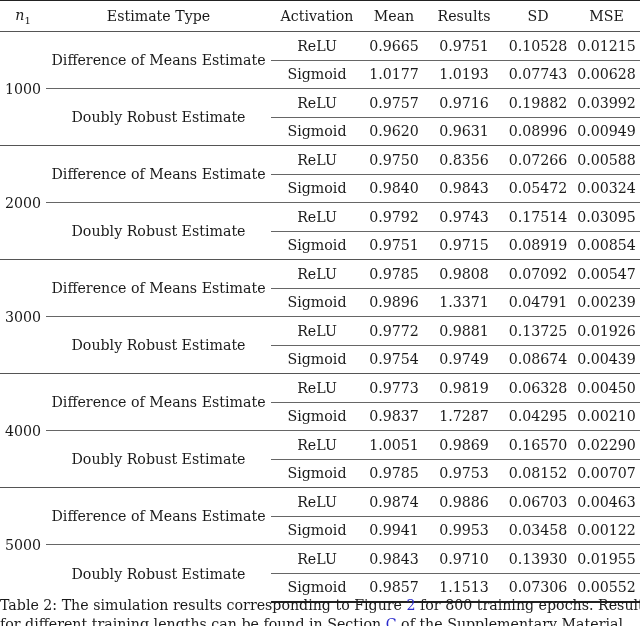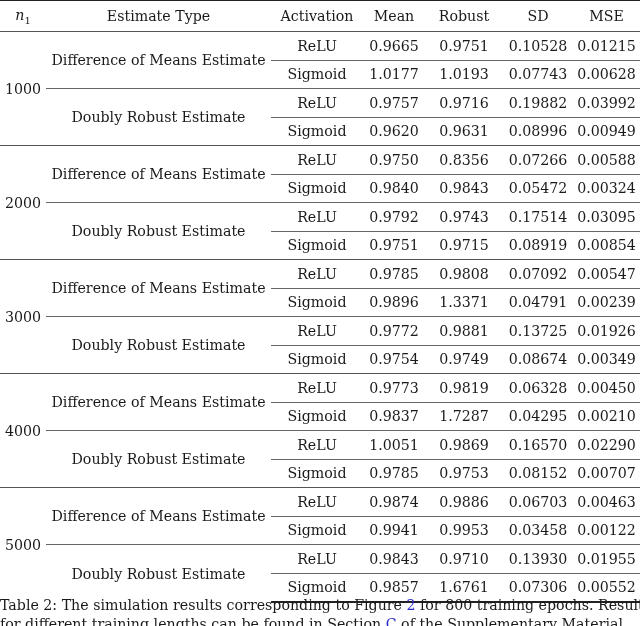--- a/index.html
+++ b/index.html
@@ -38,21 +38,21 @@
         <col class="col-med">
         <col class="col-sd">
         <col class="col-mse">
   </colgroup>
   <thead>
     <tr class="toprule midrule">
       <th class="n1"><i>n</i><sub>1</sub></th>
       <th>Estimate Type</th>
       <th>Activation</th>
       <th>Mean</th>
-      <th>Robust</th>
+      <th>Results</th>
       <th>SD</th>
       <th>MSE</th>
     </tr>
   </thead>
   <tbody id="tbody">
         <tr>
           <td rowspan="4">1000</td>
           <td rowspan="2">Difference of Means Estimate</td>
           <td class="c">ReLU</td>
           <td class="c">0.9665</td>
@@ -135,21 +135,21 @@
           <td class="c">0.9772</td>
           <td class="c">0.9881</td>
           <td class="c">0.13725</td>
           <td class="c">0.01926</td>
         </tr>
         <tr class="sub">
           <td class="c">Sigmoid</td>
           <td class="c">0.9754</td>
           <td class="c">0.9749</td>
           <td class="c">0.08674</td>
-          <td class="c">0.00349</td>
+          <td class="c">0.00439</td>
         </tr>
         <tr class="grp">
           <td rowspan="4">4000</td>
           <td rowspan="2">Difference of Means Estimate</td>
           <td class="c">ReLU</td>
           <td class="c">0.9773</td>
           <td class="c">0.9819</td>
           <td class="c">0.06328</td>
           <td class="c">0.00450</td>
         </tr>
@@ -195,21 +195,21 @@
           <td rowspan="2" class="c">Doubly Robust Estimate</td>
           <td class="c">ReLU</td>
           <td class="c">0.9843</td>
           <td class="c">0.9710</td>
           <td class="c">0.13930</td>
           <td class="c">0.01955</td>
         </tr>
         <tr class="bottomrule sub">
           <td class="c">Sigmoid</td>
           <td class="c">0.9857</td>
-          <td class="c">1.6761</td>
+          <td class="c">1.1513</td>
           <td class="c">0.07306</td>
           <td class="c">0.00552</td>
         </tr>
       </tbody>
 </table>
 </div>
 
 <div class="caption">
   <div><span>Table 2: The simulation results corresponding to Figure </span><span class="ref">2</span><span> for 800 training epochs. Results</span></div>
   <div><span>for different training lengths can be found in Section </span><span class="ref">C</span><span> of the Supplementary Material.</span></div>

